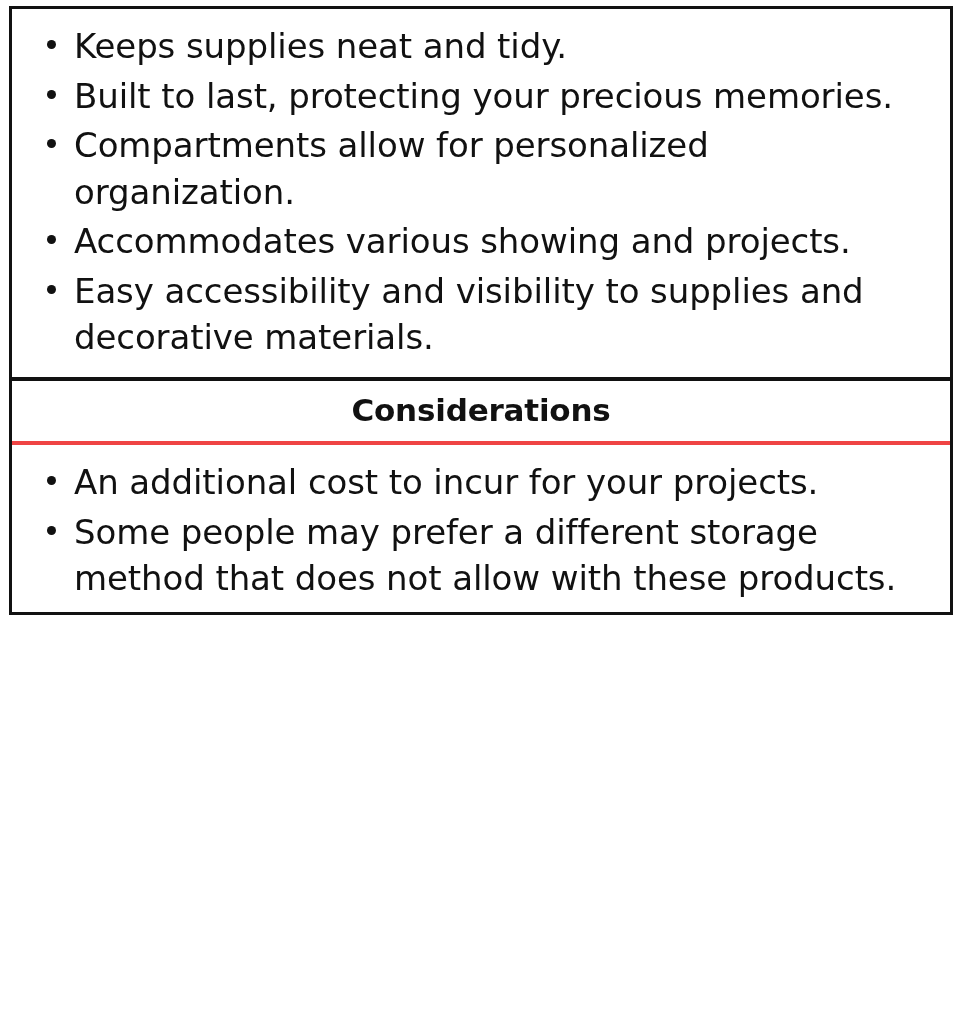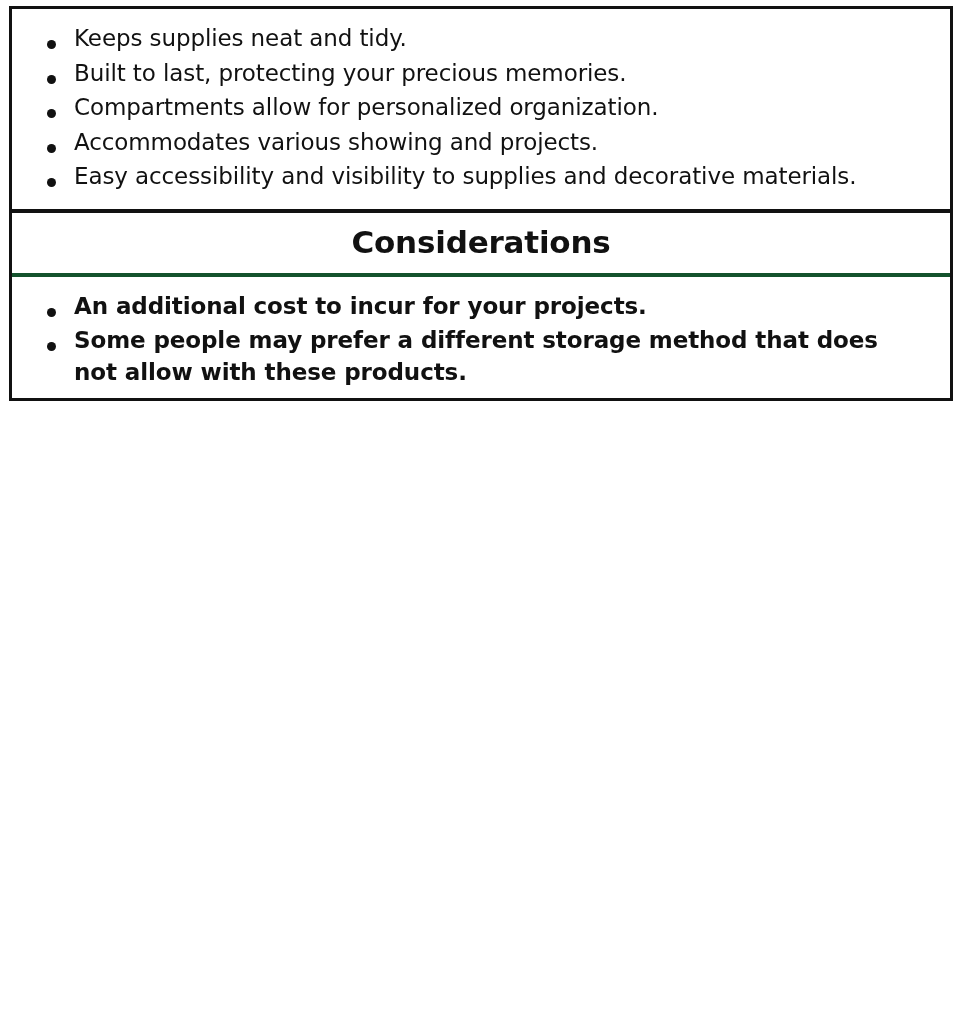--- a/index.html
+++ b/index.html
@@ -35,21 +35,21 @@
     border-bottom: 4px solid #111111;
     line-height: 1.2;
     display: flex;
     align-items: center;
     justify-content: center;
     gap: 10px;
   }
 
   .section-header.second {
     border-top: 4px solid #111111;
-    border-bottom: 4px solid #14532d;
+    border-bottom: 4px solid #ef4444;
     padding: 11px 10px 12px 10px;
   }
 
   .heart-icon {
     display: inline-block;
     line-height: 1;
     font-size: 30px;
     color: #e8203a;
     position: relative;
     top: 1px;
@@ -62,21 +62,21 @@
 
   ul.bullets {
     list-style: none;
     margin: 0;
     padding: 0;
   }
 
   ul.bullets li {
     position: relative;
     padding-left: 40px;
-    font-size: 23px;
+    font-size: 34px;
     line-height: 1.37;
     margin: 0 0 3px 0;
     letter-spacing: -0.1px;
   }
 
   ul.bullets li:last-child {
     margin-bottom: 0;
   }
 
   ul.bullets li::before {
@@ -86,21 +86,20 @@
     top: 17px;
     width: 9px;
     height: 9px;
     background: #111111;
     border-radius: 50%;
   }
 
   .cons-body {
     padding-top: 14px;
     padding-bottom: 10px;
-    font-weight: bold;
   }
 </style>
 </head>
 <body>
 
 <div class="pros-cons-card">
 
 
   <div class="list-body">
     <ul class="bullets">

